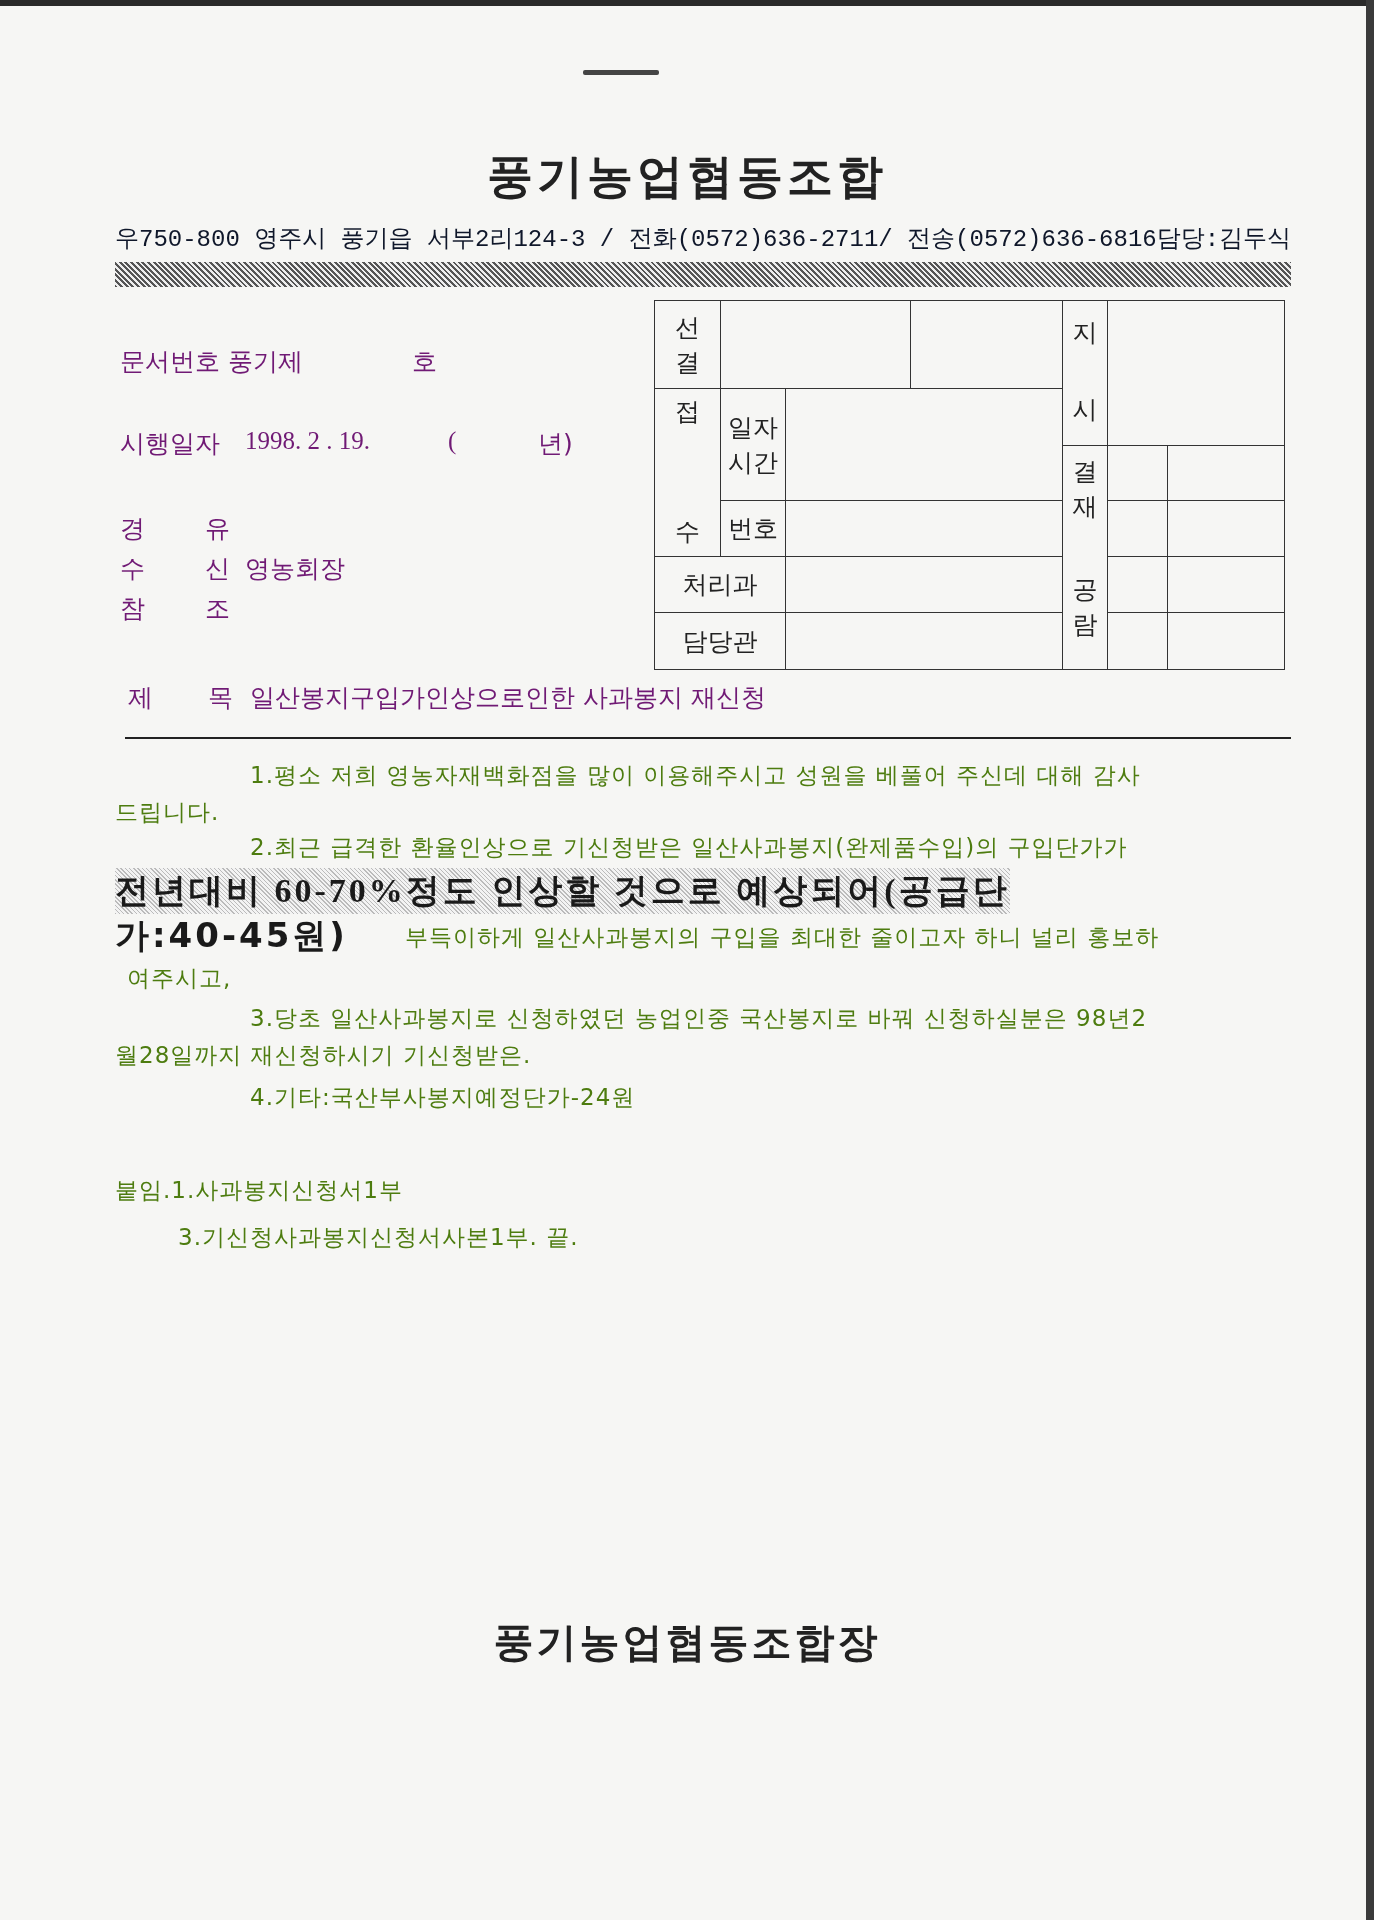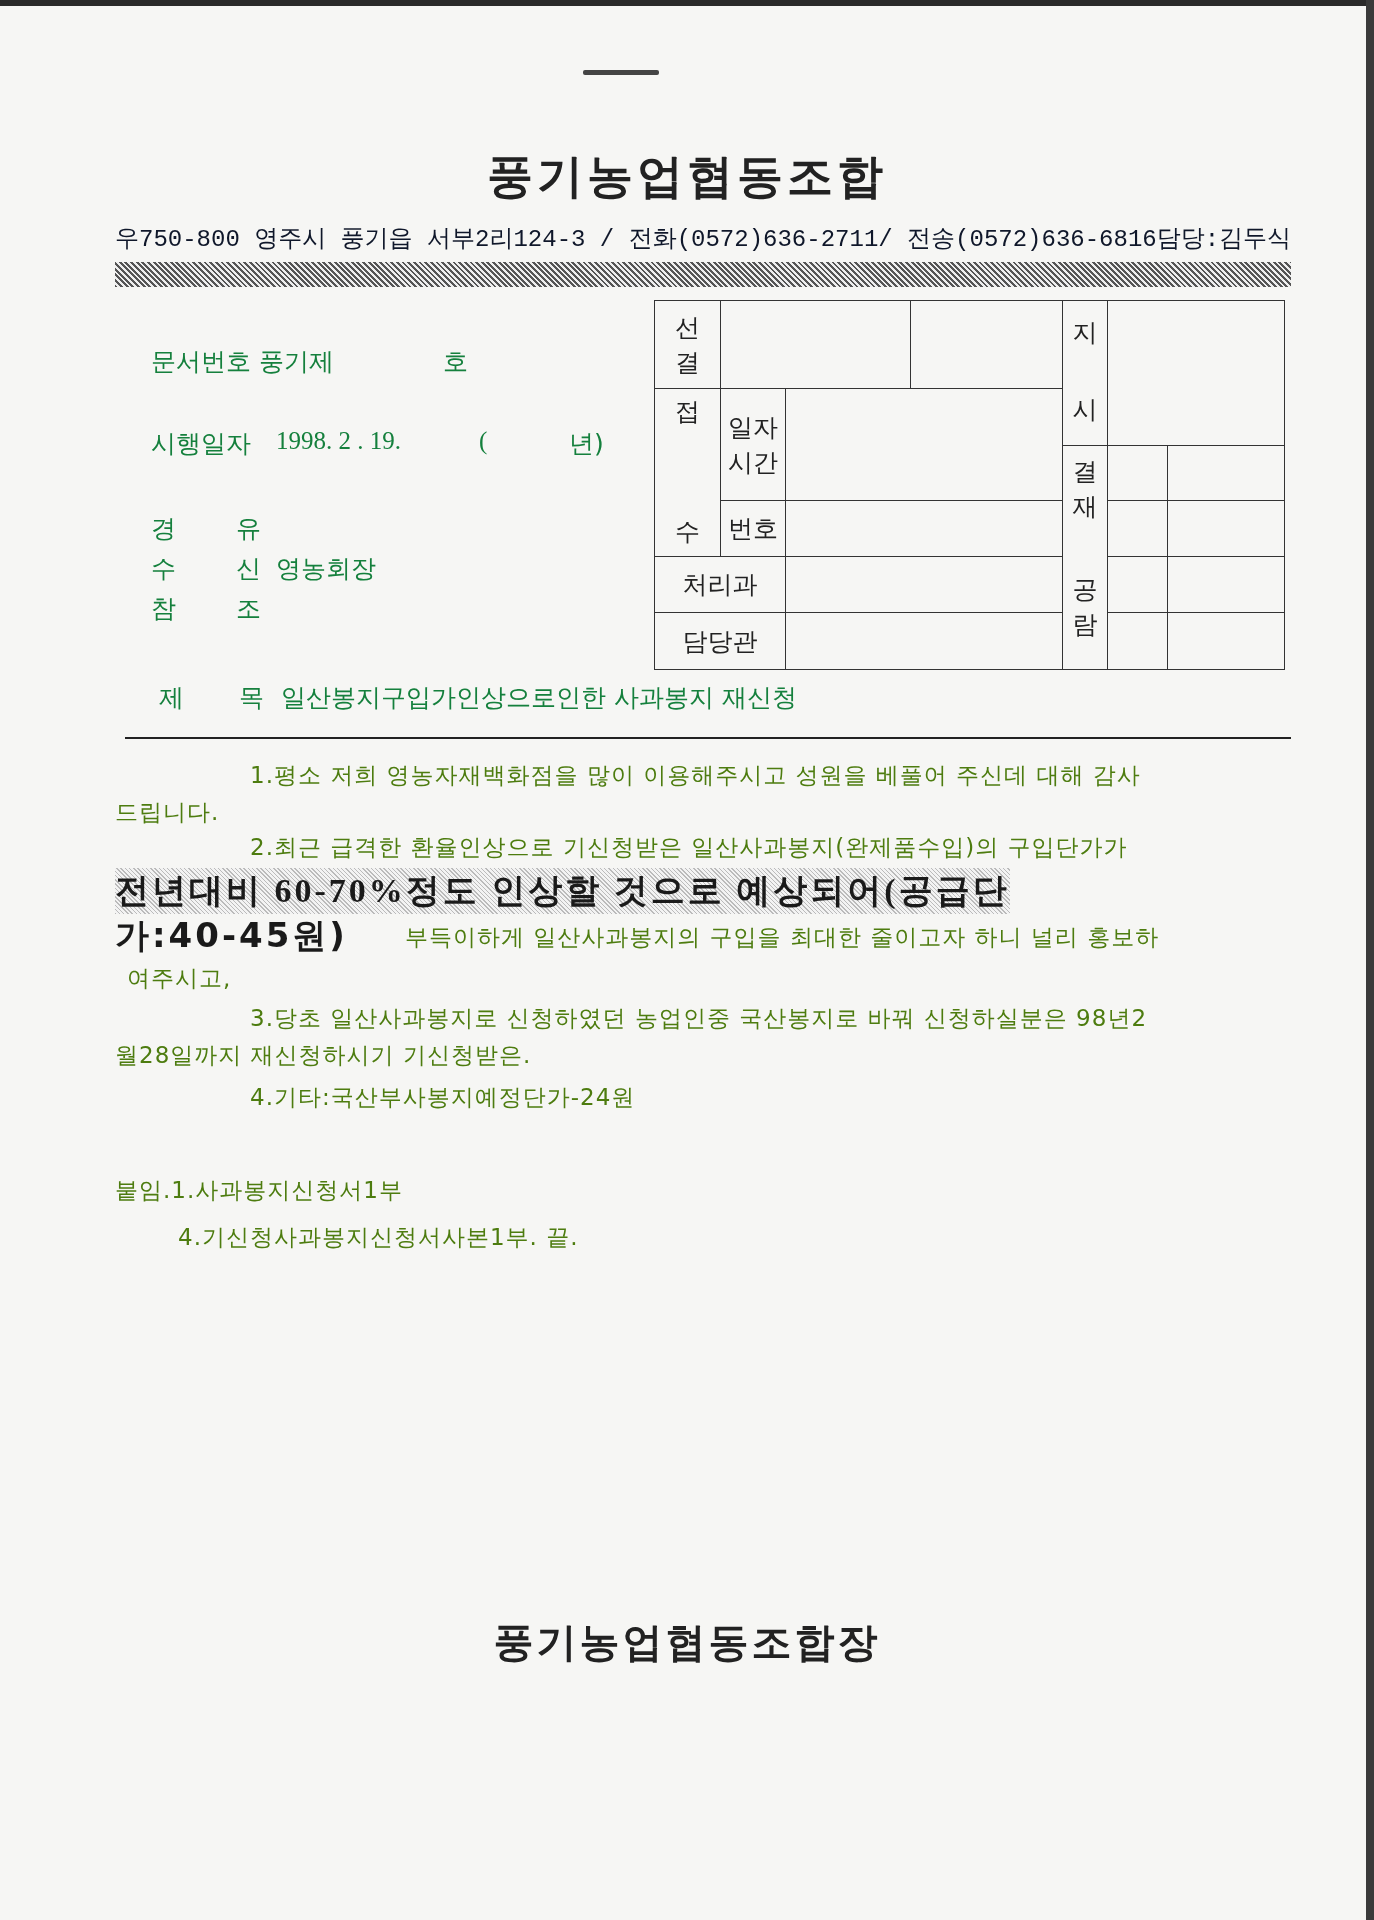--- a/index.html
+++ b/index.html
@@ -6,21 +6,21 @@
   body{width:1374px;height:1920px;position:relative;background:#f6f6f4;overflow:hidden;
        font-family:"DejaVu Sans","Liberation Sans",sans-serif;color:#1c1c1c;}
   .abs{position:absolute;white-space:nowrap;}
   .topband{position:absolute;left:0;top:0;width:1374px;height:6px;background:#2a2a2a;}
   .rightband{position:absolute;right:0;top:0;width:8px;height:1920px;background:#3a3a3a;}
   .staple{position:absolute;left:583px;top:70px;width:76px;height:5px;background:#444;border-radius:2px;}
   .title{left:0;width:1374px;top:146px;text-align:center;font-size:46px;letter-spacing:4px;font-weight:bold;color:#222;}
   .addr{left:115px;top:222px;font-family:Liberation Mono, monospace;font-size:24px;color:#0f172a;}
   .hatch{position:absolute;left:115px;top:262px;width:1176px;height:25px;
          background:repeating-linear-gradient(45deg,#555 0 2px,#eee 2px 4px),#999;}
-  .lbl{font-size:25px;color:#15803d;margin-left:31px;}
+  .lbl{font-size:25px;color:#701a75;}
   .serif{font-family:"Liberation Serif","DejaVu Serif",serif;text-align:right;}
   table.app{position:absolute;left:654px;top:300px;border-collapse:collapse;}
   table.app td{border:1.5px solid #333;font-size:25px;text-align:center;vertical-align:middle;padding:0;color:#222;}
   .vt{line-height:1.4;}
   .rule{position:absolute;left:125px;top:737px;width:1166px;height:2px;background:#222;}
   .body{font-size:23px;color:#4d7c0f;letter-spacing:1px;}
   .big{font-size:34px;font-weight:bold;letter-spacing:3px;color:#1a1a1a;}
   .hl{background:repeating-linear-gradient(45deg,#bbb 0 1px,#f3f3f3 1px 3px);}
   .footer{left:0;width:1374px;top:1615px;text-align:center;font-size:40px;letter-spacing:3px;color:#222;font-weight:bold;}
 </style>
@@ -133,15 +133,15 @@
 <div class="abs big hl" style="left:115px;top:868px;font-family:Liberation Serif, serif;">전년대비 60-70%정도 인상할 것으로 예상되어(공급단</div>
 <div class="abs big" style="left:115px;top:913px;">가:40-45원)</div>
 <div class="abs body" style="left:405px;top:922px;">부득이하게 일산사과봉지의 구입을 최대한 줄이고자 하니 널리 홍보하</div>
 <div class="abs body" style="left:115px;top:963px;margin-left:12px;">여주시고,</div>
 
 <div class="abs body" style="left:250px;top:1003px;">3.당초 일산사과봉지로 신청하였던 농업인중 국산봉지로 바꿔 신청하실분은 98년2</div>
 <div class="abs body" style="left:115px;top:1040px;">월28일까지 재신청하시기 기신청받은.</div>
 <div class="abs body" style="left:250px;top:1082px;">4.기타:국산부사봉지예정단가-24원</div>
 
 <div class="abs body" style="left:115px;top:1175px;">붙임.1.사과봉지신청서1부</div>
-<div class="abs body" style="left:178px;top:1222px;">4.기신청사과봉지신청서사본1부. 끝.</div>
+<div class="abs body" style="left:178px;top:1222px;">3.기신청사과봉지신청서사본1부. 끝.</div>
 
 <div class="abs footer">풍기농업협동조합장</div>
 
 </body></html>

